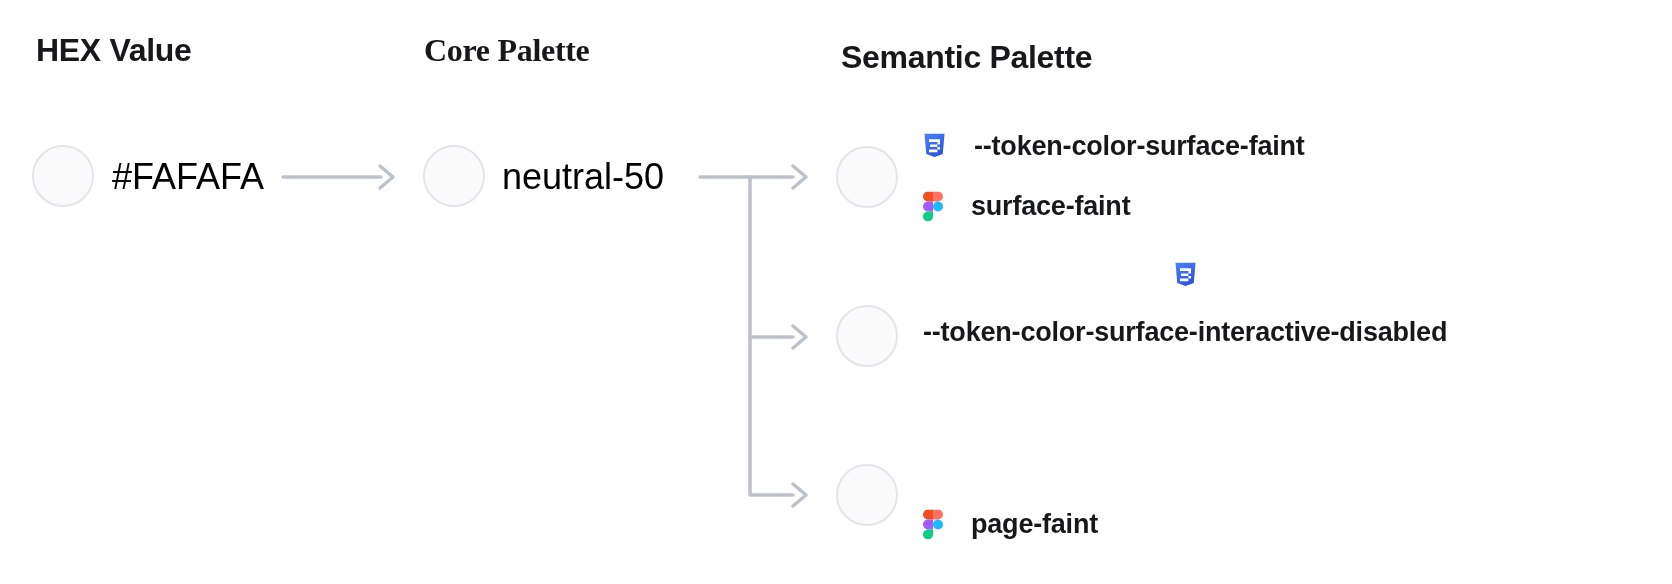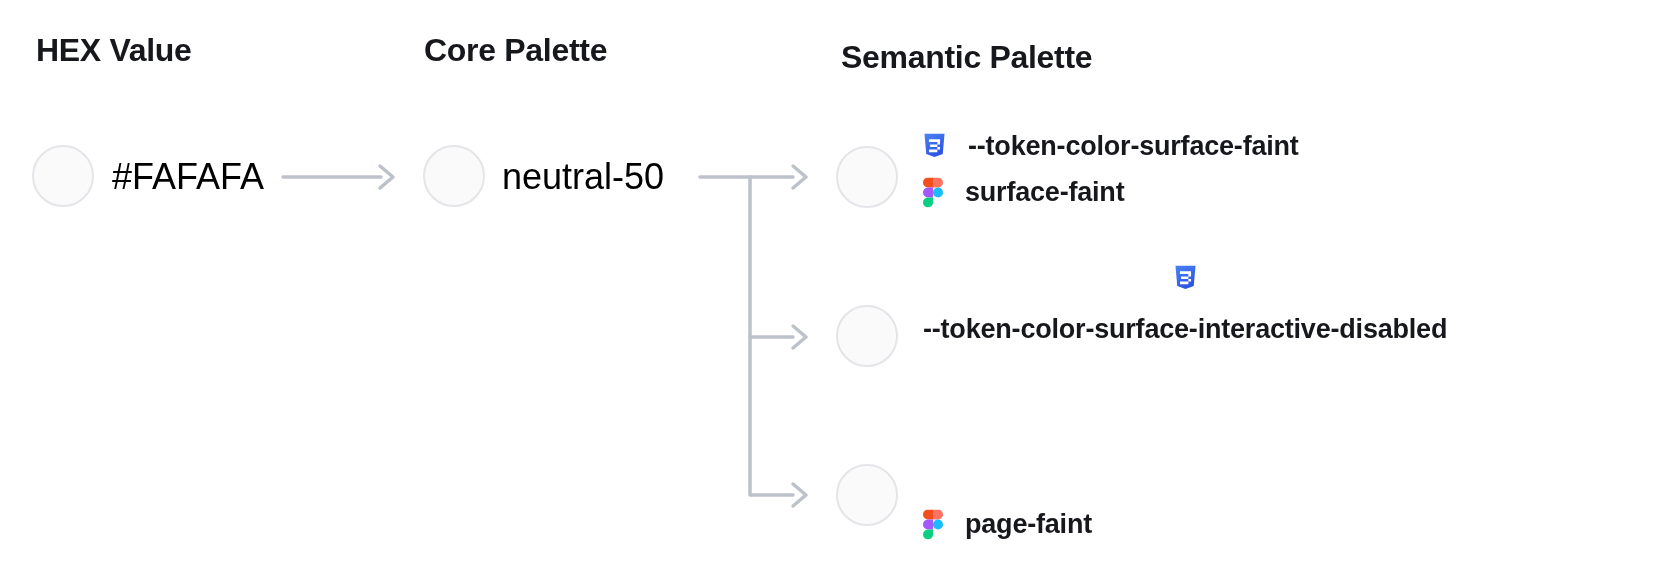--- a/index.html
+++ b/index.html
@@ -10,21 +10,21 @@
     font-family:"Liberation Sans", sans-serif;
     overflow:hidden;
     border-radius:24px;
   }
   .col-header{
     position:absolute;
     font-size:32px;font-weight:700;color:#17181C;
     letter-spacing:-0.3px;white-space:nowrap;
   }
   #hdr-hex{left:36px;top:32px;}
-  #hdr-core{left:424px;top:32px;}
+  #hdr-core{left:424px;top:32px;font-family:Liberation Serif, serif;}
   #hdr-semantic{left:841px;top:32px;margin-top:7px;}
 
   .swatch{
     position:absolute;
     width:62px;height:62px;border-radius:50%;
     background:var(--swatch-fill,#FAFAFA);
     border:2px solid var(--swatch-border,#E3E5E9);
     box-sizing:border-box;
   }
   #sw-hex{left:32px;top:145px;}
@@ -36,26 +36,26 @@
   .value-label{
     position:absolute;
     font-size:36px;font-weight:400;color:#000000;
     transform:translateY(-50%);white-space:nowrap;
   }
   #lbl-hex{left:112px;top:177px;}
   #lbl-core{left:502px;top:177px;}
 
   .token-line{
     position:absolute;left:923px;
-    display:flex;align-items:center;gap:22px;
+    display:flex;align-items:center;gap:28px;
     transform:translateY(-50%);
     font-size:27px;font-weight:700;color:#17181C;
     white-space:nowrap;letter-spacing:-0.2px;
   }
-  #tl-css-0{top:146px;}  #tl-fig-0{top:192px;}
+  #tl-css-0{top:146px;}  #tl-fig-0{top:206px;}
   #tl-css-1{top:305px;flex-direction:column;}  #tl-fig-1{top:365px;}
   #tl-css-2{top:464px;}  #tl-fig-2{top:524px;}
 
   .icon-box{display:inline-flex;flex:0 0 auto;}
   .connectors{position:absolute;left:0;top:0;pointer-events:none;}
 </style>
 </head>
 <body>
 
 <div class="canvas">

